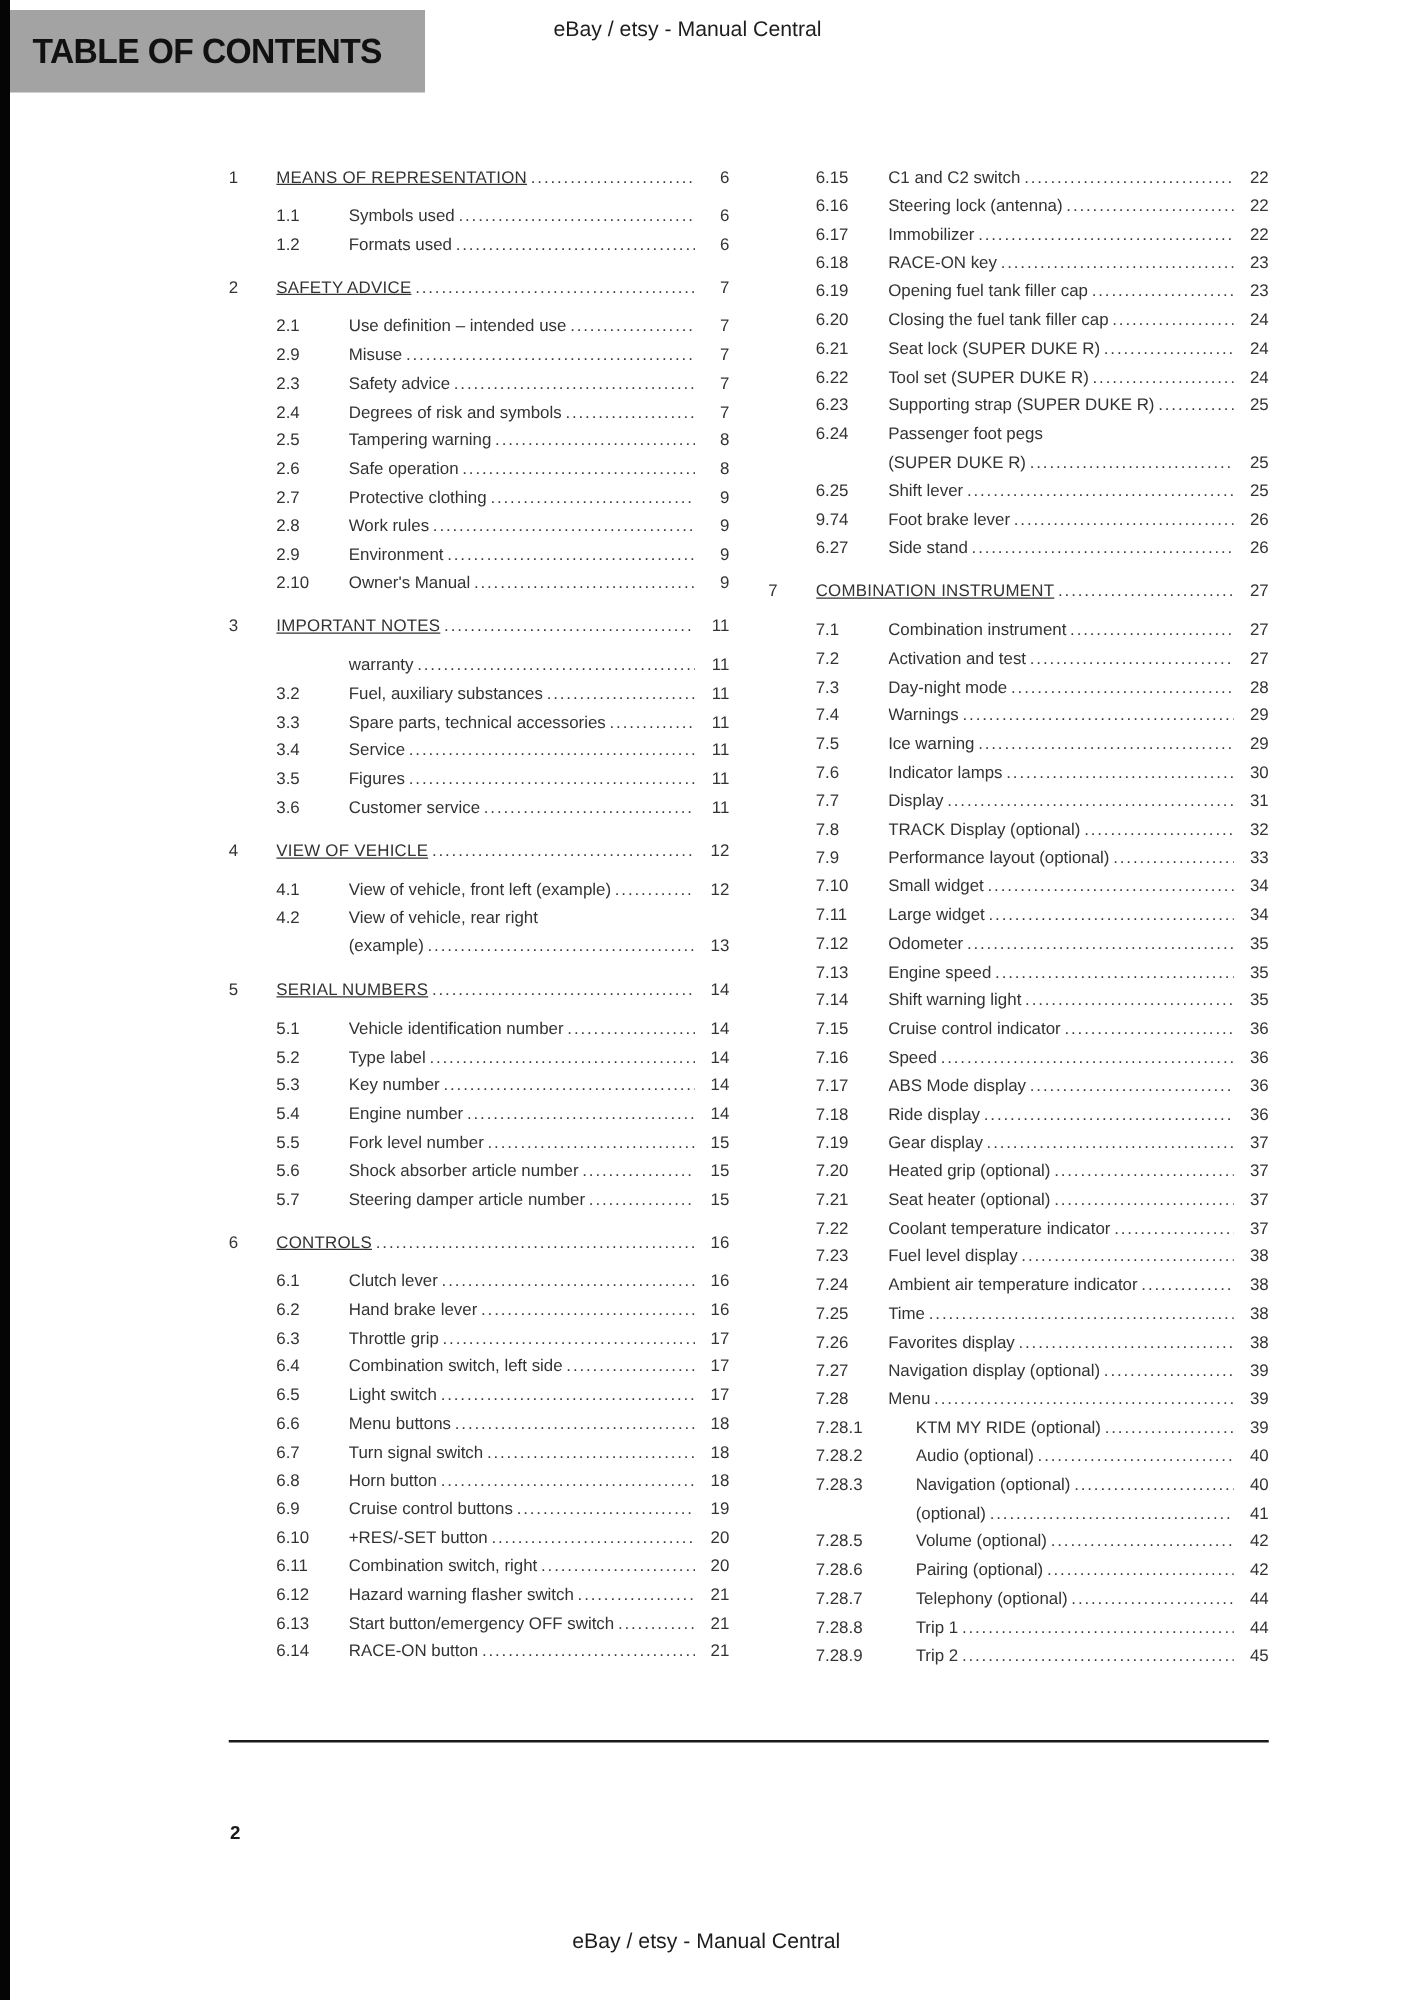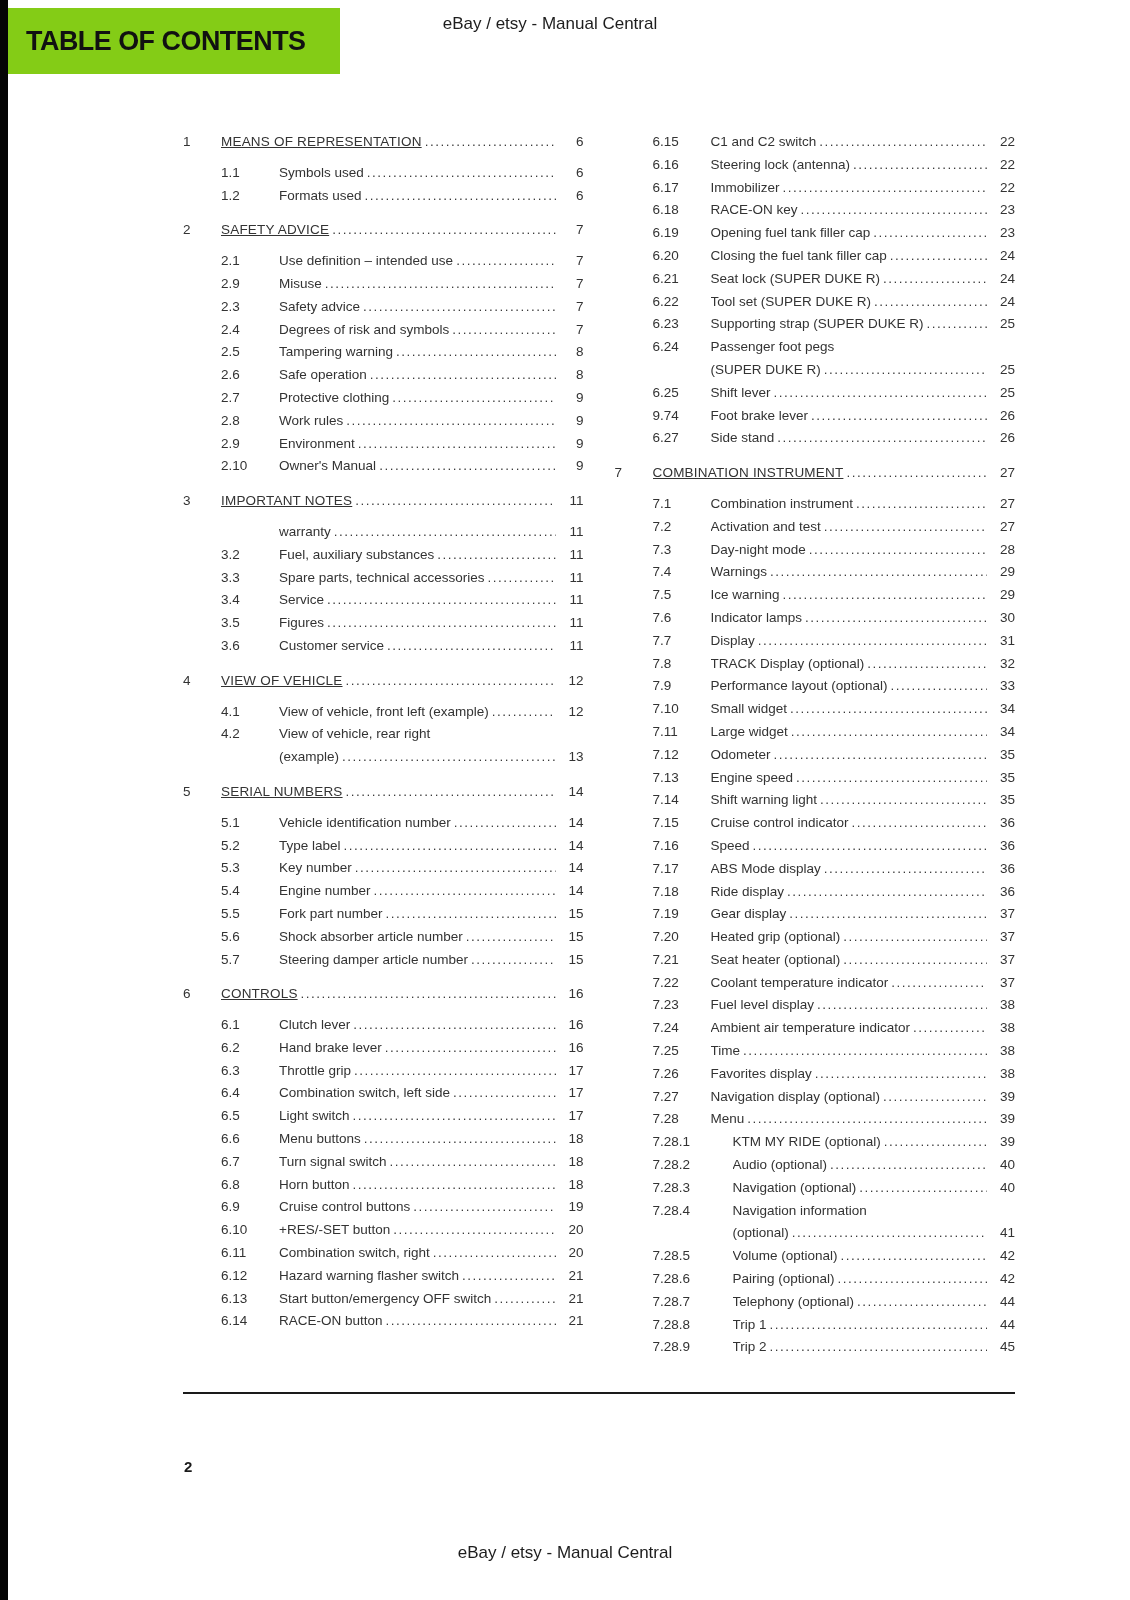--- a/index.html
+++ b/index.html
@@ -11,21 +11,21 @@
     color:#333333;
     overflow:hidden;
     margin:0 auto;
   }
   .spine{
     position:absolute;left:0;top:0;width:8px;height:1600px;
     background:#050505;
   }
   .toc-banner{
     position:absolute;left:8px;top:8px;width:332px;height:66px;
-    background:#84cc16;
+    background:#a3a3a3;
     display:flex;align-items:center;
     padding-left:18px;box-sizing:border-box;
   }
   .toc-banner .banner-text{
     font-size:28px;font-weight:700;color:#111111;
     letter-spacing:-0.5px;
     transform:scaleX(0.96);transform-origin:left center;
     white-space:nowrap;
   }
   .header-title{
@@ -231,21 +231,21 @@
           <span class="lbl"><span class="txt">Key number</span><span class="dots">................................................................................................................................................................</span></span>
           <span class="pg">14</span>
         </div>
         <div class="row lvl1">
           <span class="num">5.4</span>
           <span class="lbl"><span class="txt">Engine number</span><span class="dots">................................................................................................................................................................</span></span>
           <span class="pg">14</span>
         </div>
         <div class="row lvl1">
           <span class="num">5.5</span>
-          <span class="lbl"><span class="txt">Fork part number</span><span class="dots">................................................................................................................................................................</span></span>
+          <span class="lbl"><span class="txt">Fork level number</span><span class="dots">................................................................................................................................................................</span></span>
           <span class="pg">15</span>
         </div>
         <div class="row lvl1">
           <span class="num">5.6</span>
           <span class="lbl"><span class="txt">Shock absorber article number</span><span class="dots">................................................................................................................................................................</span></span>
           <span class="pg">15</span>
         </div>
         <div class="row lvl1">
           <span class="num">5.7</span>
           <span class="lbl"><span class="txt">Steering damper article number</span><span class="dots">................................................................................................................................................................</span></span>
@@ -552,25 +552,20 @@
           <span class="num">7.28.2</span>
           <span class="lbl"><span class="txt">Audio (optional)</span><span class="dots">................................................................................................................................................................</span></span>
           <span class="pg">40</span>
         </div>
         <div class="row lvl2">
           <span class="num">7.28.3</span>
           <span class="lbl"><span class="txt">Navigation (optional)</span><span class="dots">................................................................................................................................................................</span></span>
           <span class="pg">40</span>
         </div>
         <div class="row lvl2">
-          <span class="num">7.28.4</span>
-          <span class="lbl"><span class="txt">Navigation information</span></span>
-          <span class="pg"></span>
-        </div>
-        <div class="row lvl2">
           <span class="num"></span>
           <span class="lbl"><span class="txt">(optional)</span><span class="dots">................................................................................................................................................................</span></span>
           <span class="pg">41</span>
         </div>
         <div class="row lvl2">
           <span class="num">7.28.5</span>
           <span class="lbl"><span class="txt">Volume (optional)</span><span class="dots">................................................................................................................................................................</span></span>
           <span class="pg">42</span>
         </div>
         <div class="row lvl2">

